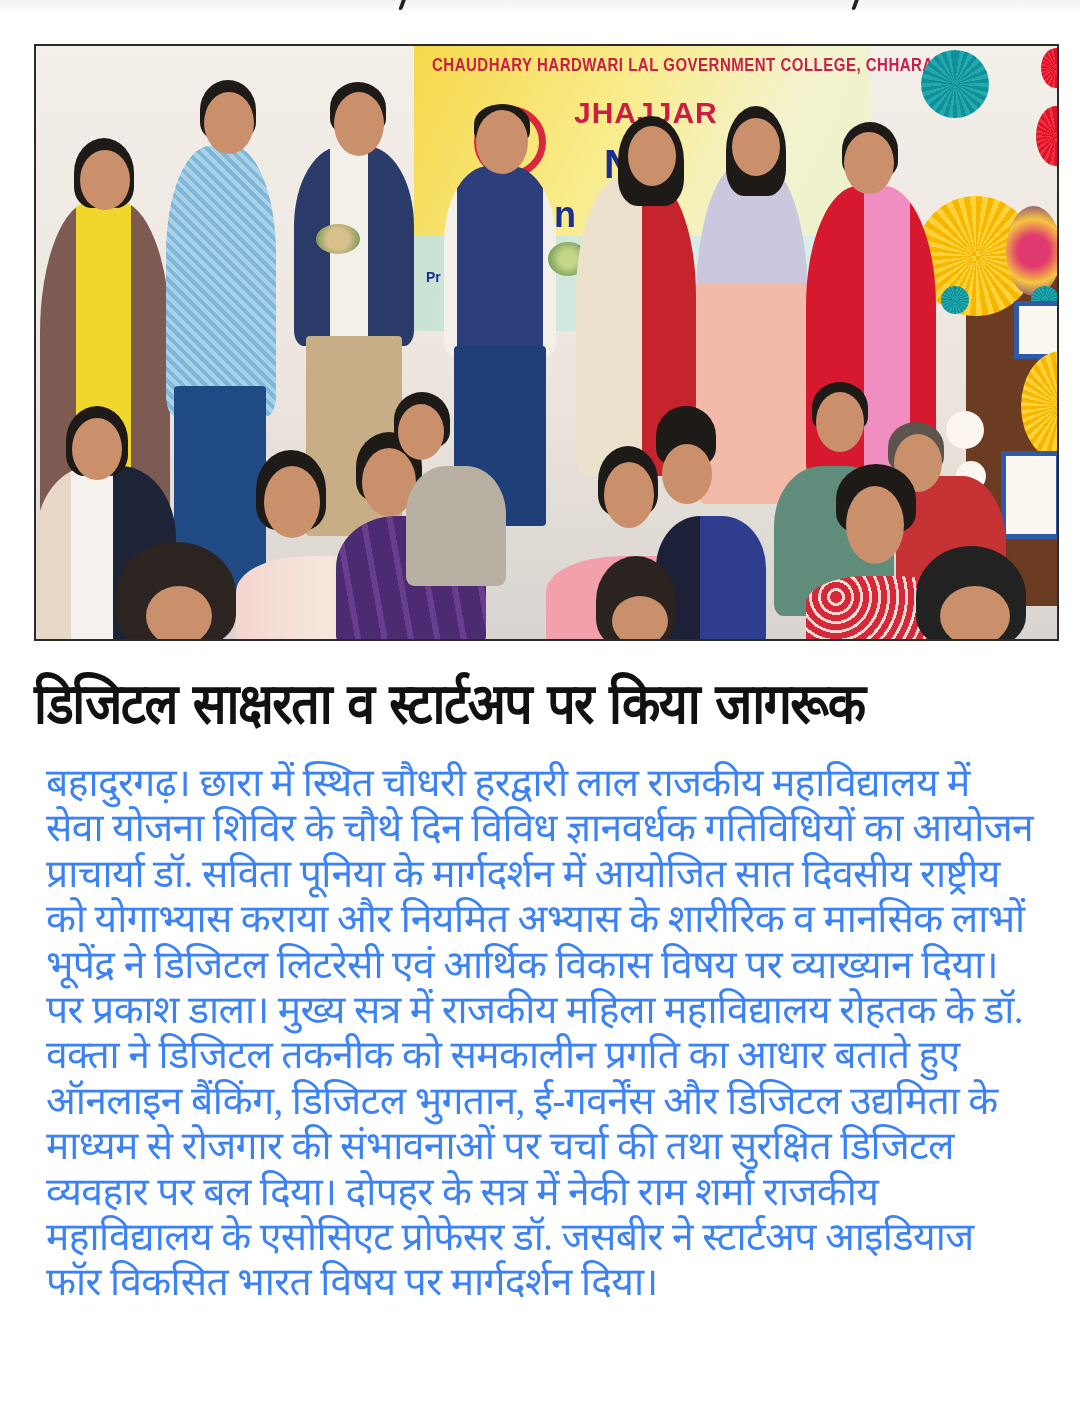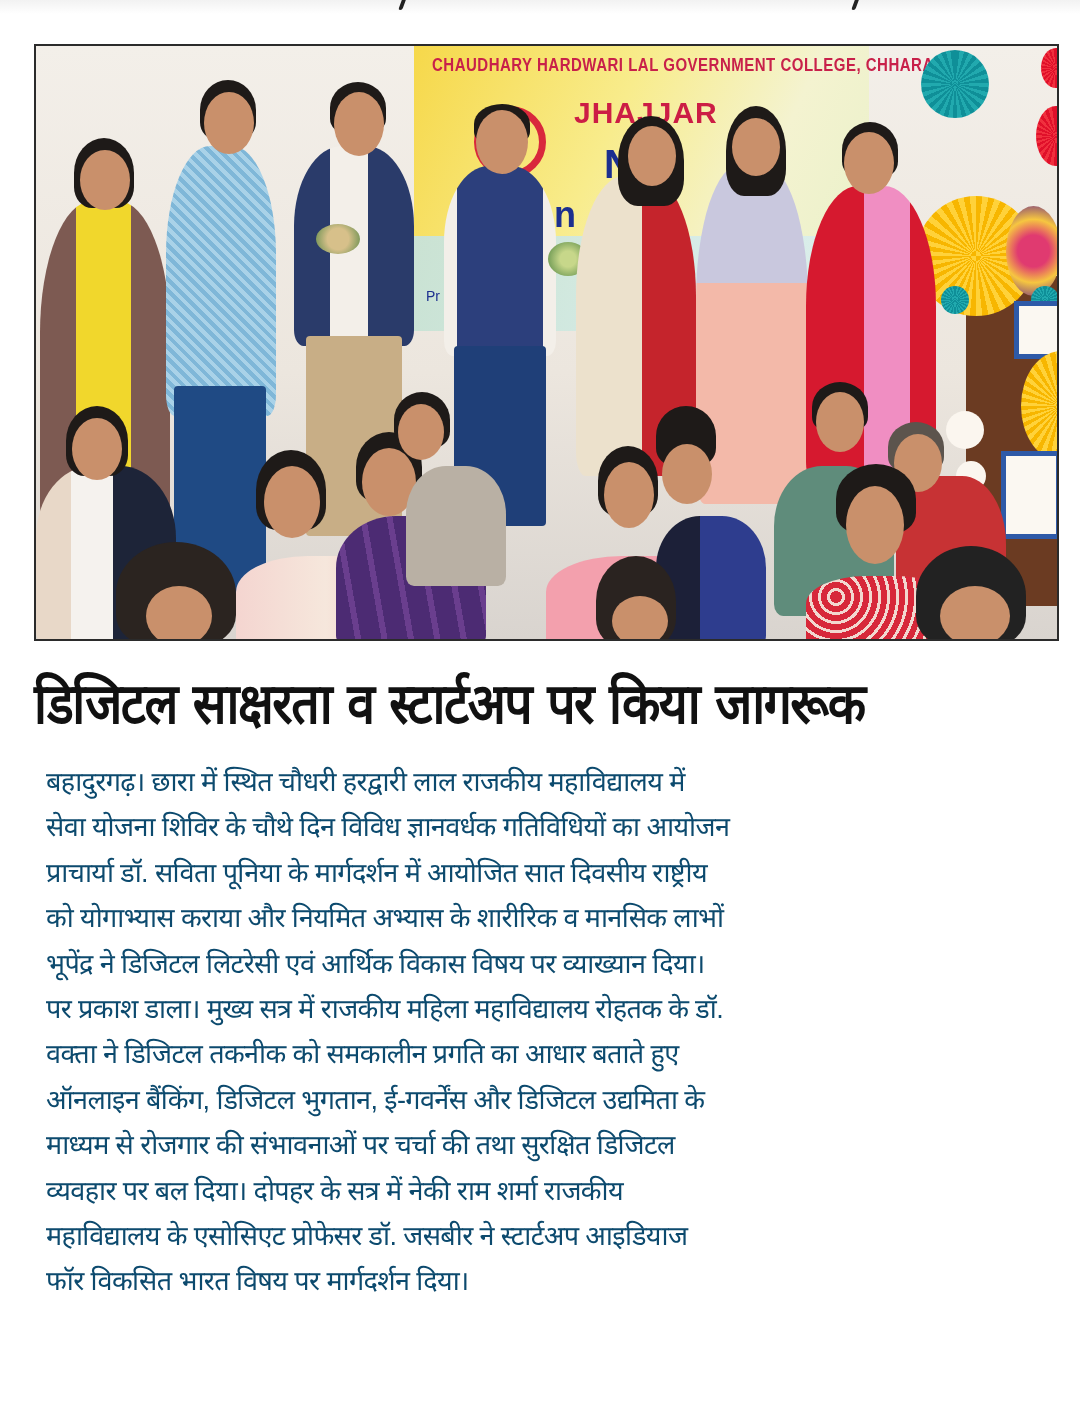--- a/index.html
+++ b/index.html
@@ -15,21 +15,21 @@
     }
     .photo .layer { position: absolute; }
     .wall { left: 0; top: 0; width: 100%; height: 100%; background: linear-gradient(180deg, #f3efe9 0%, #ece6de 55%, #d9d4cf 100%); }
     .banner { left: 378px; top: 0; width: 455px; height: 285px;
       background: linear-gradient(115deg, #f6d84a 0%, #f8ec8c 40%, #f4f3d0 70%, #e7f0c8 100%); }
     .banner-line1 { position: absolute; left: 18px; top: 10px; width: 420px; font-family: "Liberation Sans", sans-serif; font-weight: bold; font-size: 15px; color: #c8204a; letter-spacing: 0.5px; white-space: nowrap; transform: scaleY(1.25); }
     .banner-line2 { position: absolute; left: 160px; top: 50px; font-family: "Liberation Sans", sans-serif; font-weight: bold; font-size: 30px; color: #cc1d45; letter-spacing: 1px; }
     .banner-emblem { position: absolute; left: 60px; top: 60px; width: 72px; height: 72px; border: 7px solid #d9283c; border-radius: 50%; }
     .banner-n { position: absolute; left: 190px; top: 96px; font-family: "Liberation Sans", sans-serif; font-weight: bold; font-size: 40px; color: #1c2f8f; }
     .banner-n2 { position: absolute; left: 140px; top: 148px; font-family: "Liberation Sans", sans-serif; font-weight: bold; font-size: 36px; color: #1c2f8f; }
-    .banner-pr { position: absolute; left: 12px; top: 242px; font-family: "Liberation Sans", sans-serif; font-weight: normal; font-size: 14px; color: #1c2f8f; }
+    .banner-pr { position: absolute; left: 12px; top: 223px; font-family: "Liberation Sans", sans-serif; font-weight: bold; font-size: 14px; color: #1c2f8f; }
     .banner-sky { position: absolute; left: 0; top: 190px; width: 455px; height: 95px; background: linear-gradient(90deg, #bfe3ef, #d8eef1); opacity: 0.8; }
 
     .person { position: absolute; border-radius: 40% 40% 8% 8%; }
     .head { position: absolute; border-radius: 50%; background: #c9906b; }
     .hair { position: absolute; border-radius: 50% 50% 30% 30%; background: #1e1a18; }
 
     .deco { position: absolute; border-radius: 50%; }
     .fan { background: repeating-conic-gradient(from 0deg, #f7b600 0deg 6deg, #ffd23a 6deg 12deg); }
     .fan-teal { background: repeating-conic-gradient(from 0deg, #0f8f98 0deg 8deg, #21a9ae 8deg 16deg); }
     .fan-red { background: repeating-conic-gradient(from 0deg, #e0102a 0deg 8deg, #f0303e 8deg 16deg); }
@@ -39,21 +39,21 @@
     .headline {
       position: absolute; left: 34px; top: 664px; width: 1020px; height: 80px;
       font-family: "DejaVu Sans", sans-serif; font-weight: bold; font-size: 50px; line-height: 80px;
       color: #111111; letter-spacing: -1.5px; white-space: nowrap; transform: scaleY(1.12); transform-origin: left center;
     }
     .body-text {
       position: absolute; left: 46px; top: 760px; width: 1000px;
     }
     .body-line {
       display: block; height: 45.4px; line-height: 45.4px;
-      font-family: Liberation Sans, sans-serif; font-size: 27px; color: #0c4a6e;
+      font-family: Liberation Serif, serif; font-size: 39px; color: #3b82f6;
       white-space: nowrap; letter-spacing: -0.6px;
     }
   </style>
 </head>
 <body>
 
 <div class="top-fragment">
   <span class="tick" style="left:400px"></span>
   <span class="tick" style="left:853px"></span>
 </div>

